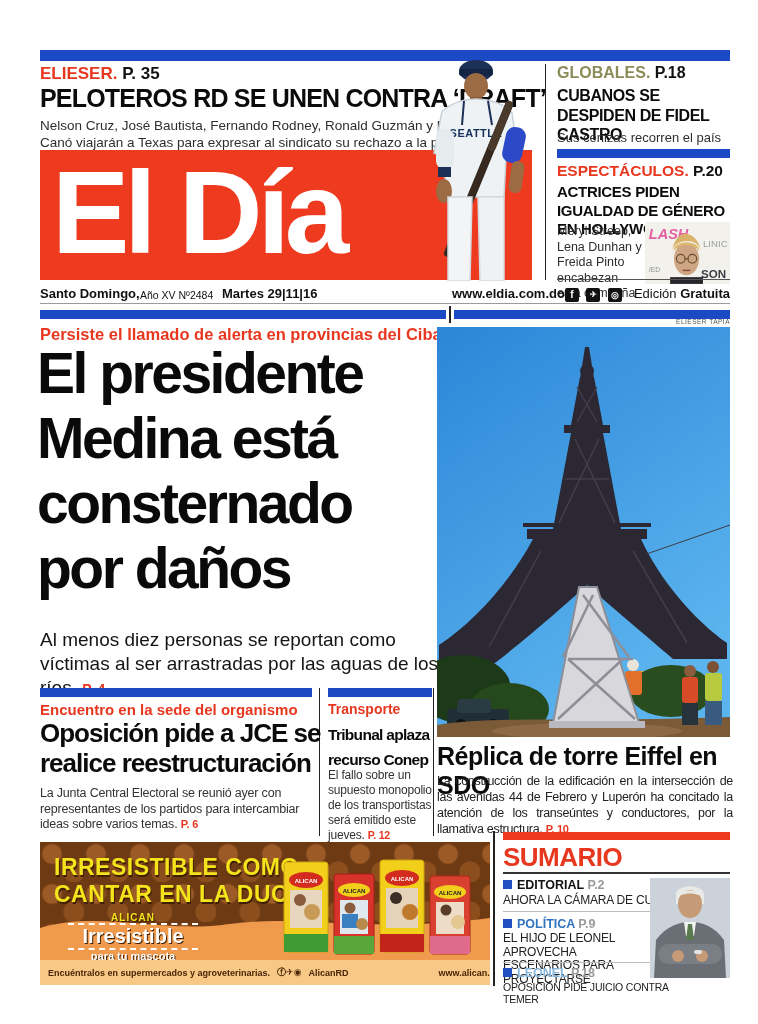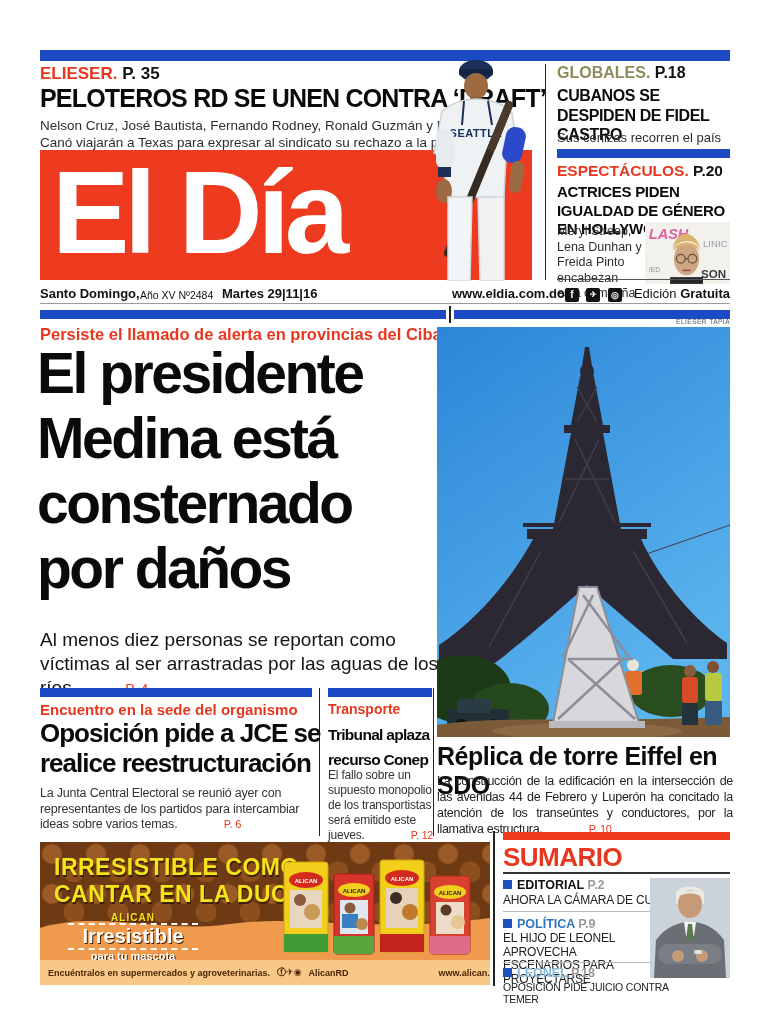--- a/index.html
+++ b/index.html
@@ -5,21 +5,21 @@
   html,body{margin:0;padding:0;background:#e9e9e9;}
   #page{position:relative;width:758px;height:1024px;background:#fff;overflow:hidden;
         font-family:"Liberation Sans",sans-serif;color:#111;}
   .a{position:absolute;}
   .bar{background:#1c49c4;}
   .red{color:#e8371f;}
   .olive{color:#8c8c5a;}
   .hl{font-weight:800;color:#0b0b0b;}
   .kick{font-weight:700;}
   .body-txt{color:#2e2e2e;}
-  .pgref{color:#e8371f;font-weight:400;margin-left:43px;}
+  .pgref{color:#e8371f;font-weight:700;}
   .rule{background:#9b9b9b;}
   .vline{background:#222;}
   .sq{display:inline-block;width:9px;height:9px;background:#1f4fc0;margin-right:5px;}
   .soc{display:inline-block;width:14px;height:14px;background:#111;border-radius:2px;
        color:#fff;text-align:center;font-size:10px;font-weight:700;line-height:14px;margin-left:3px;vertical-align:middle;}
   svg text{font-family:"Liberation Sans",sans-serif;}
 </style>
 </head>
 <body>
 

